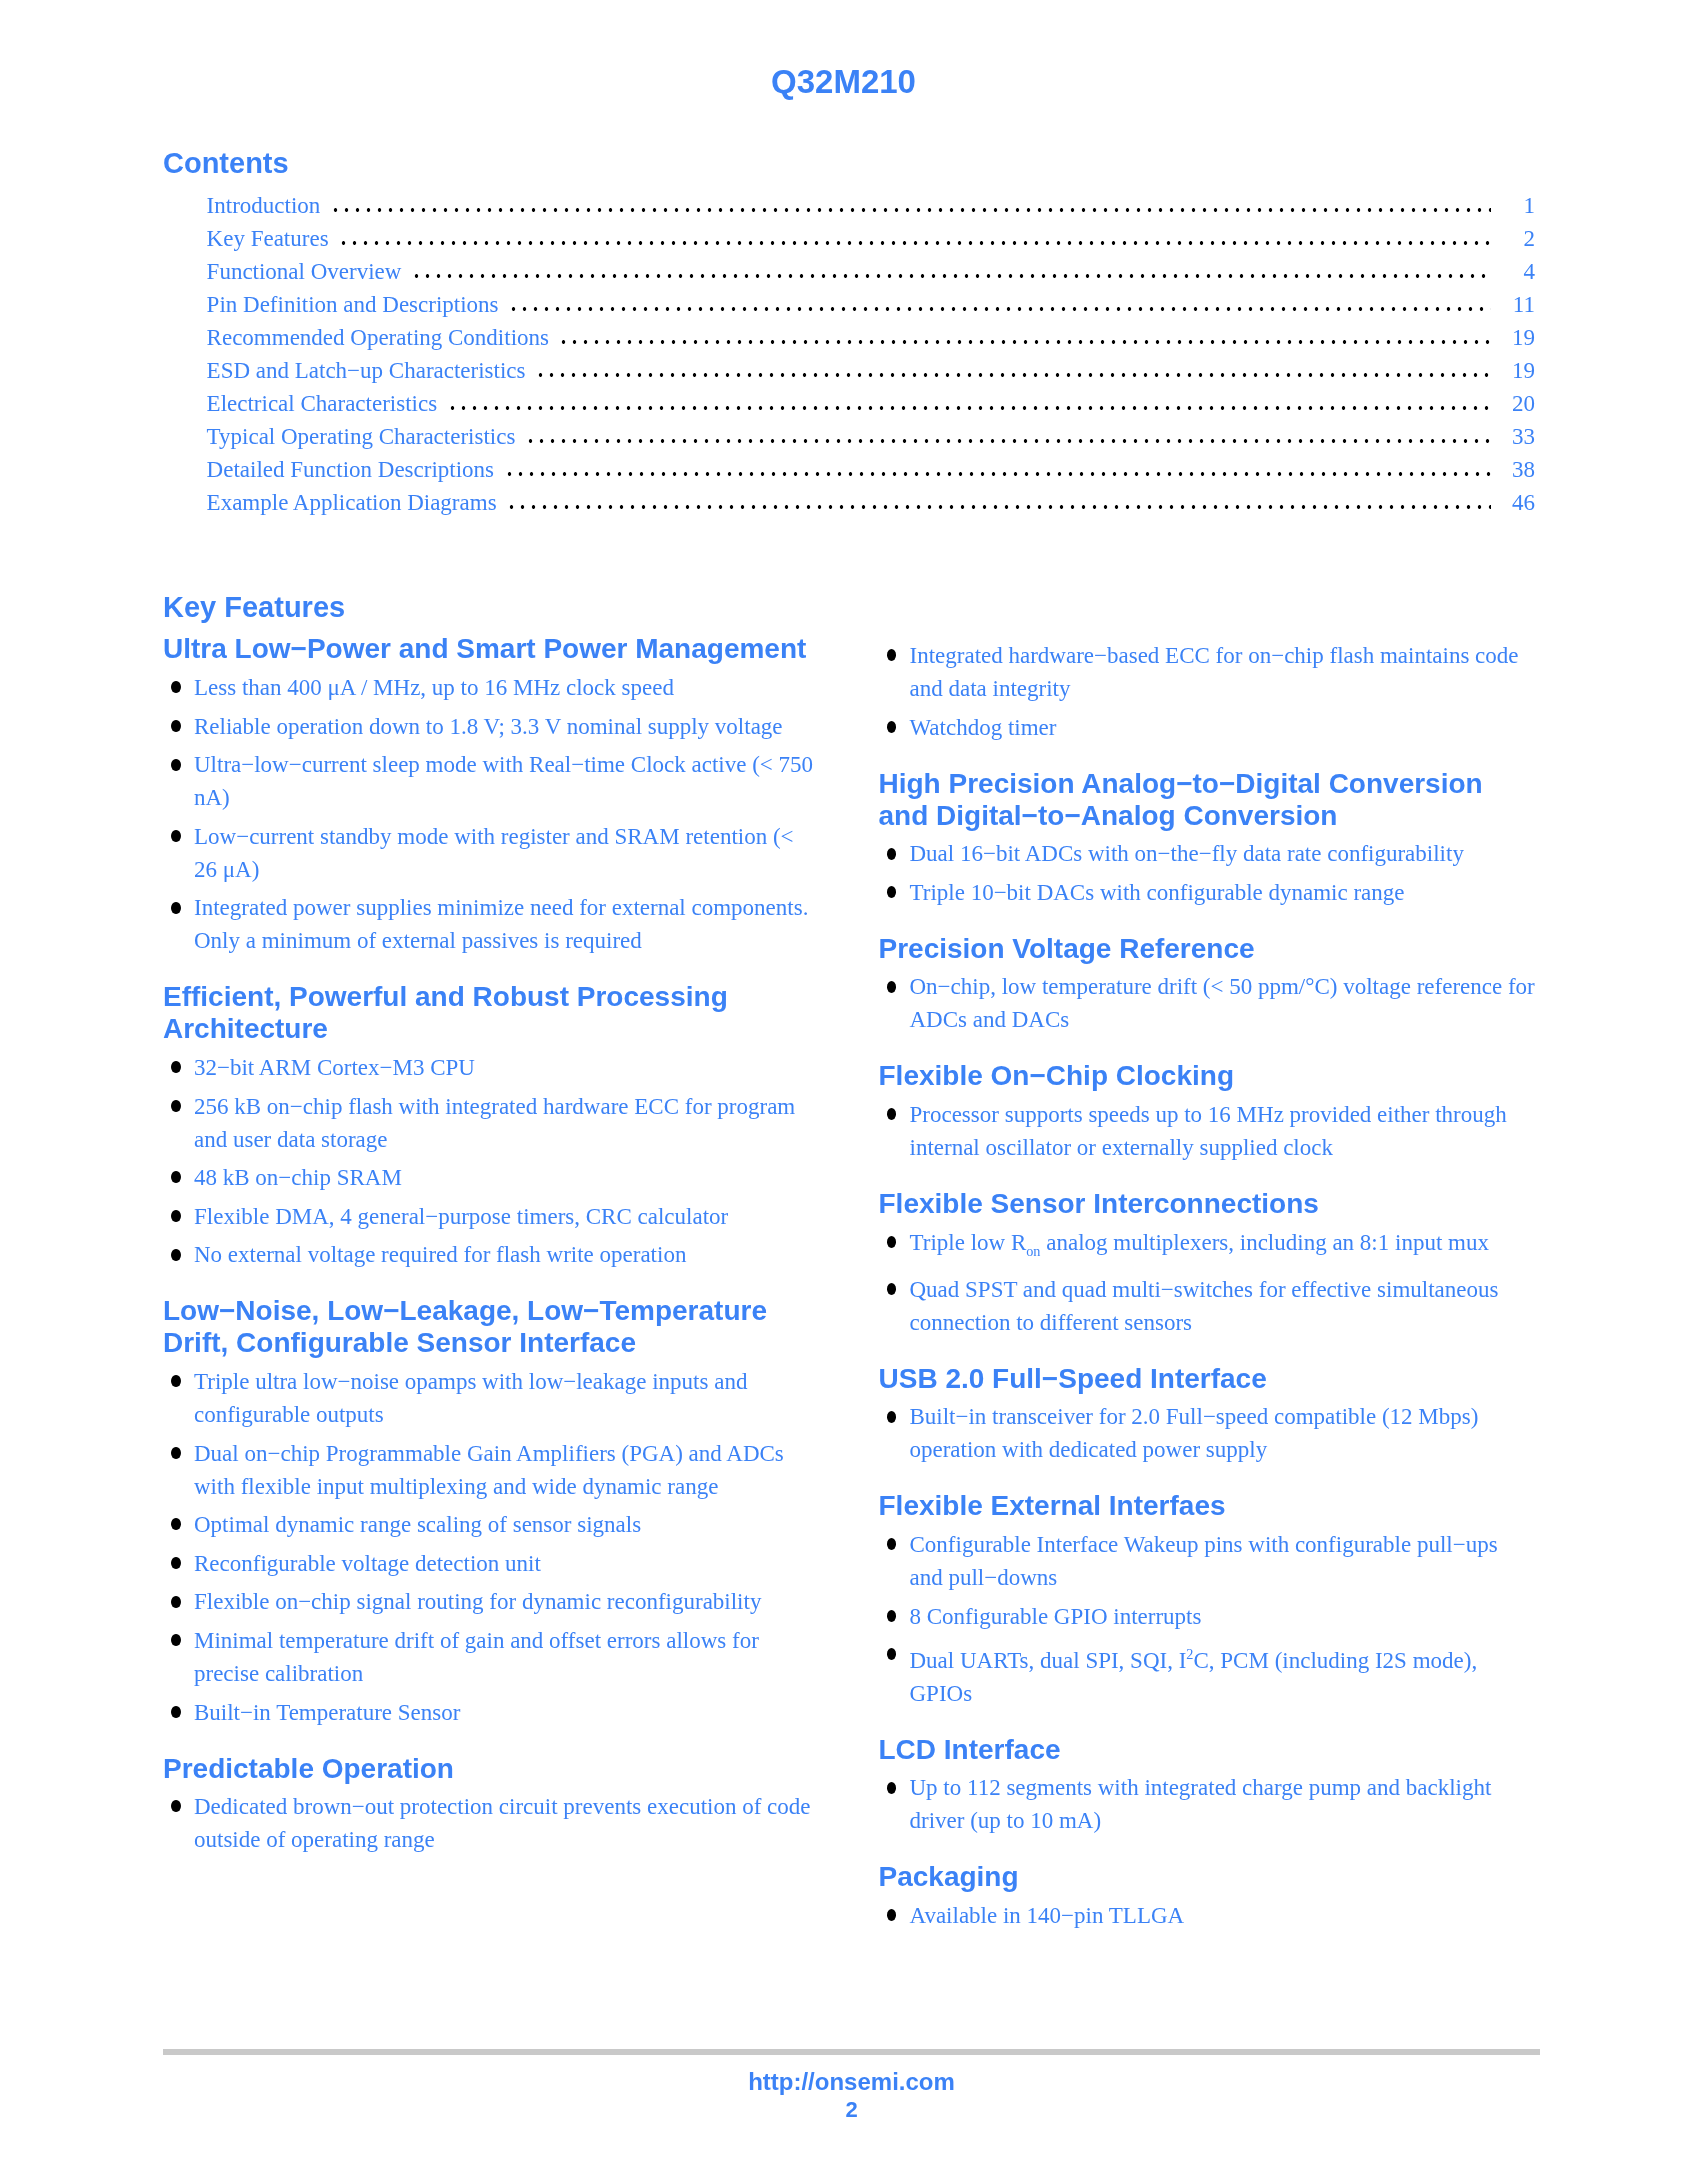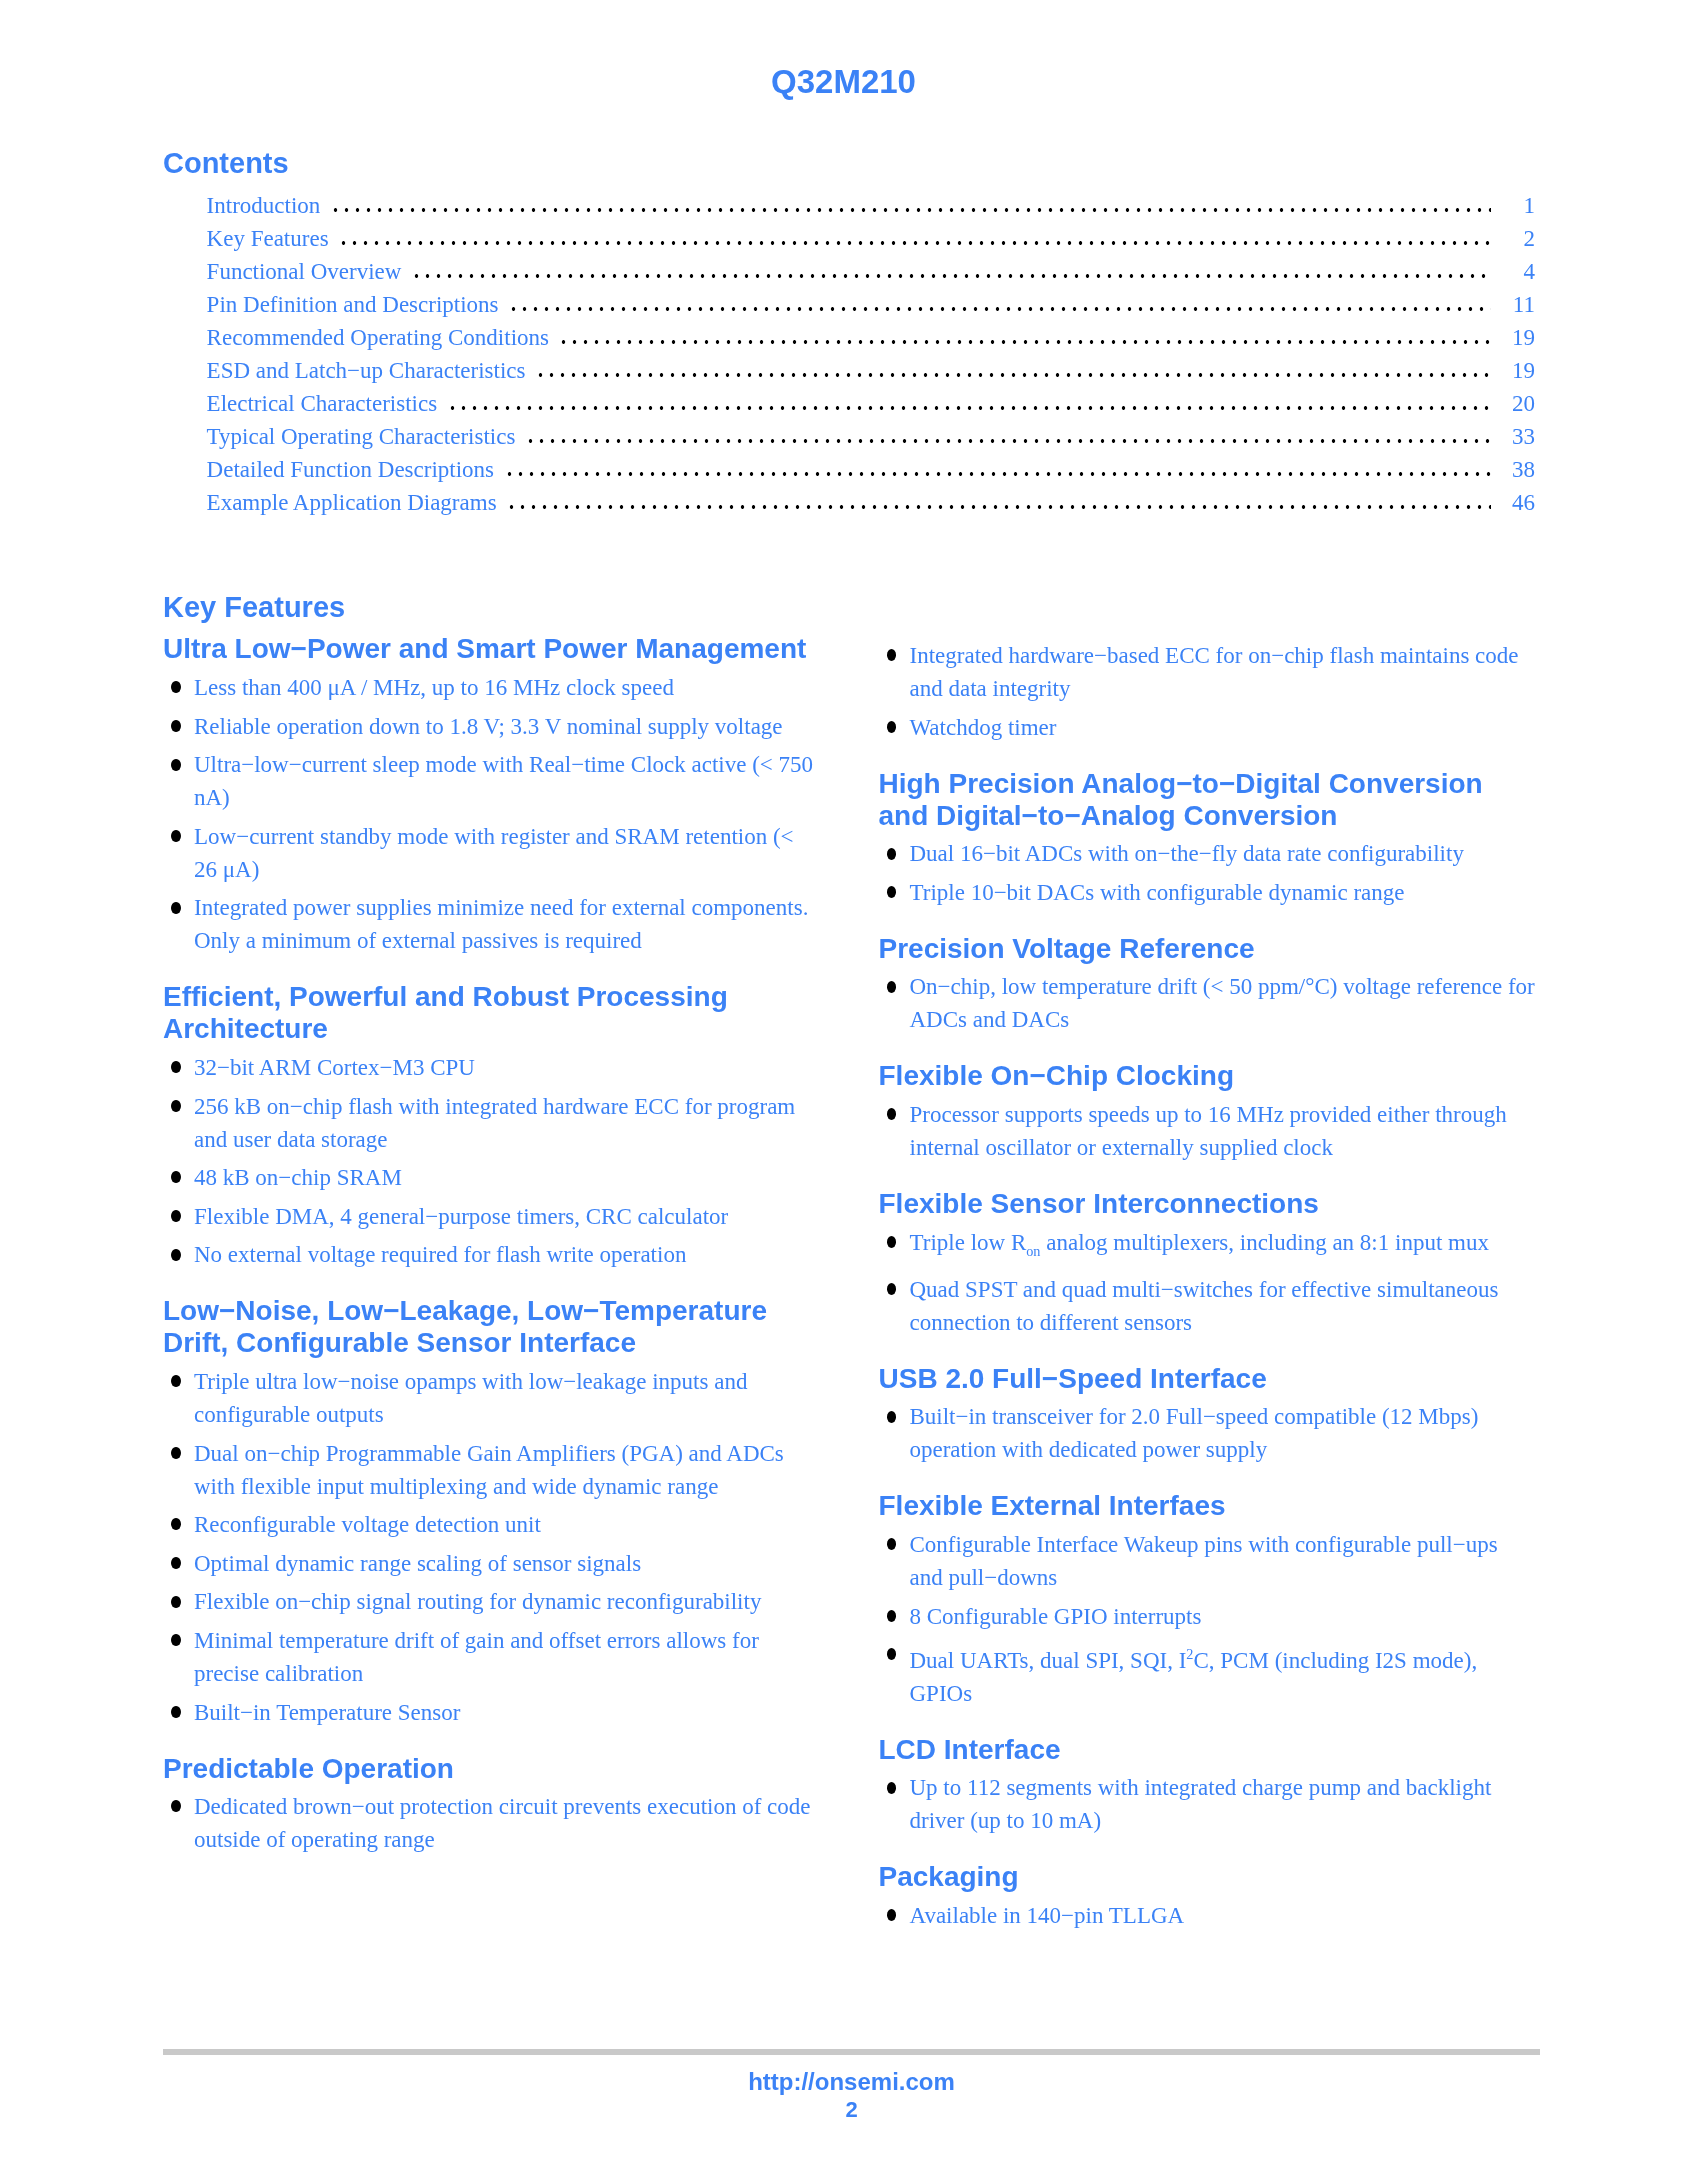--- a/index.html
+++ b/index.html
@@ -171,25 +171,25 @@
             <div class="bullet">
               <span class="dot"></span>
               <div class="btext">Triple ultra low−noise opamps with low−leakage inputs and configurable outputs</div>
             </div>
             <div class="bullet">
               <span class="dot"></span>
               <div class="btext">Dual on−chip Programmable Gain Amplifiers (PGA) and ADCs with flexible input multiplexing and wide dynamic range</div>
             </div>
             <div class="bullet">
               <span class="dot"></span>
+              <div class="btext">Optimal dynamic range scaling of sensor signals</div>
+            </div>
+            <div class="bullet">
+              <span class="dot"></span>
               <div class="btext">Reconfigurable voltage detection unit</div>
-            </div>
-            <div class="bullet">
-              <span class="dot"></span>
-              <div class="btext">Optimal dynamic range scaling of sensor signals</div>
             </div>
             <div class="bullet">
               <span class="dot"></span>
               <div class="btext">Flexible on−chip signal routing for dynamic reconfigurability</div>
             </div>
             <div class="bullet">
               <span class="dot"></span>
               <div class="btext">Minimal temperature drift of gain and offset errors allows for precise calibration</div>
             </div>
             <div class="bullet">

